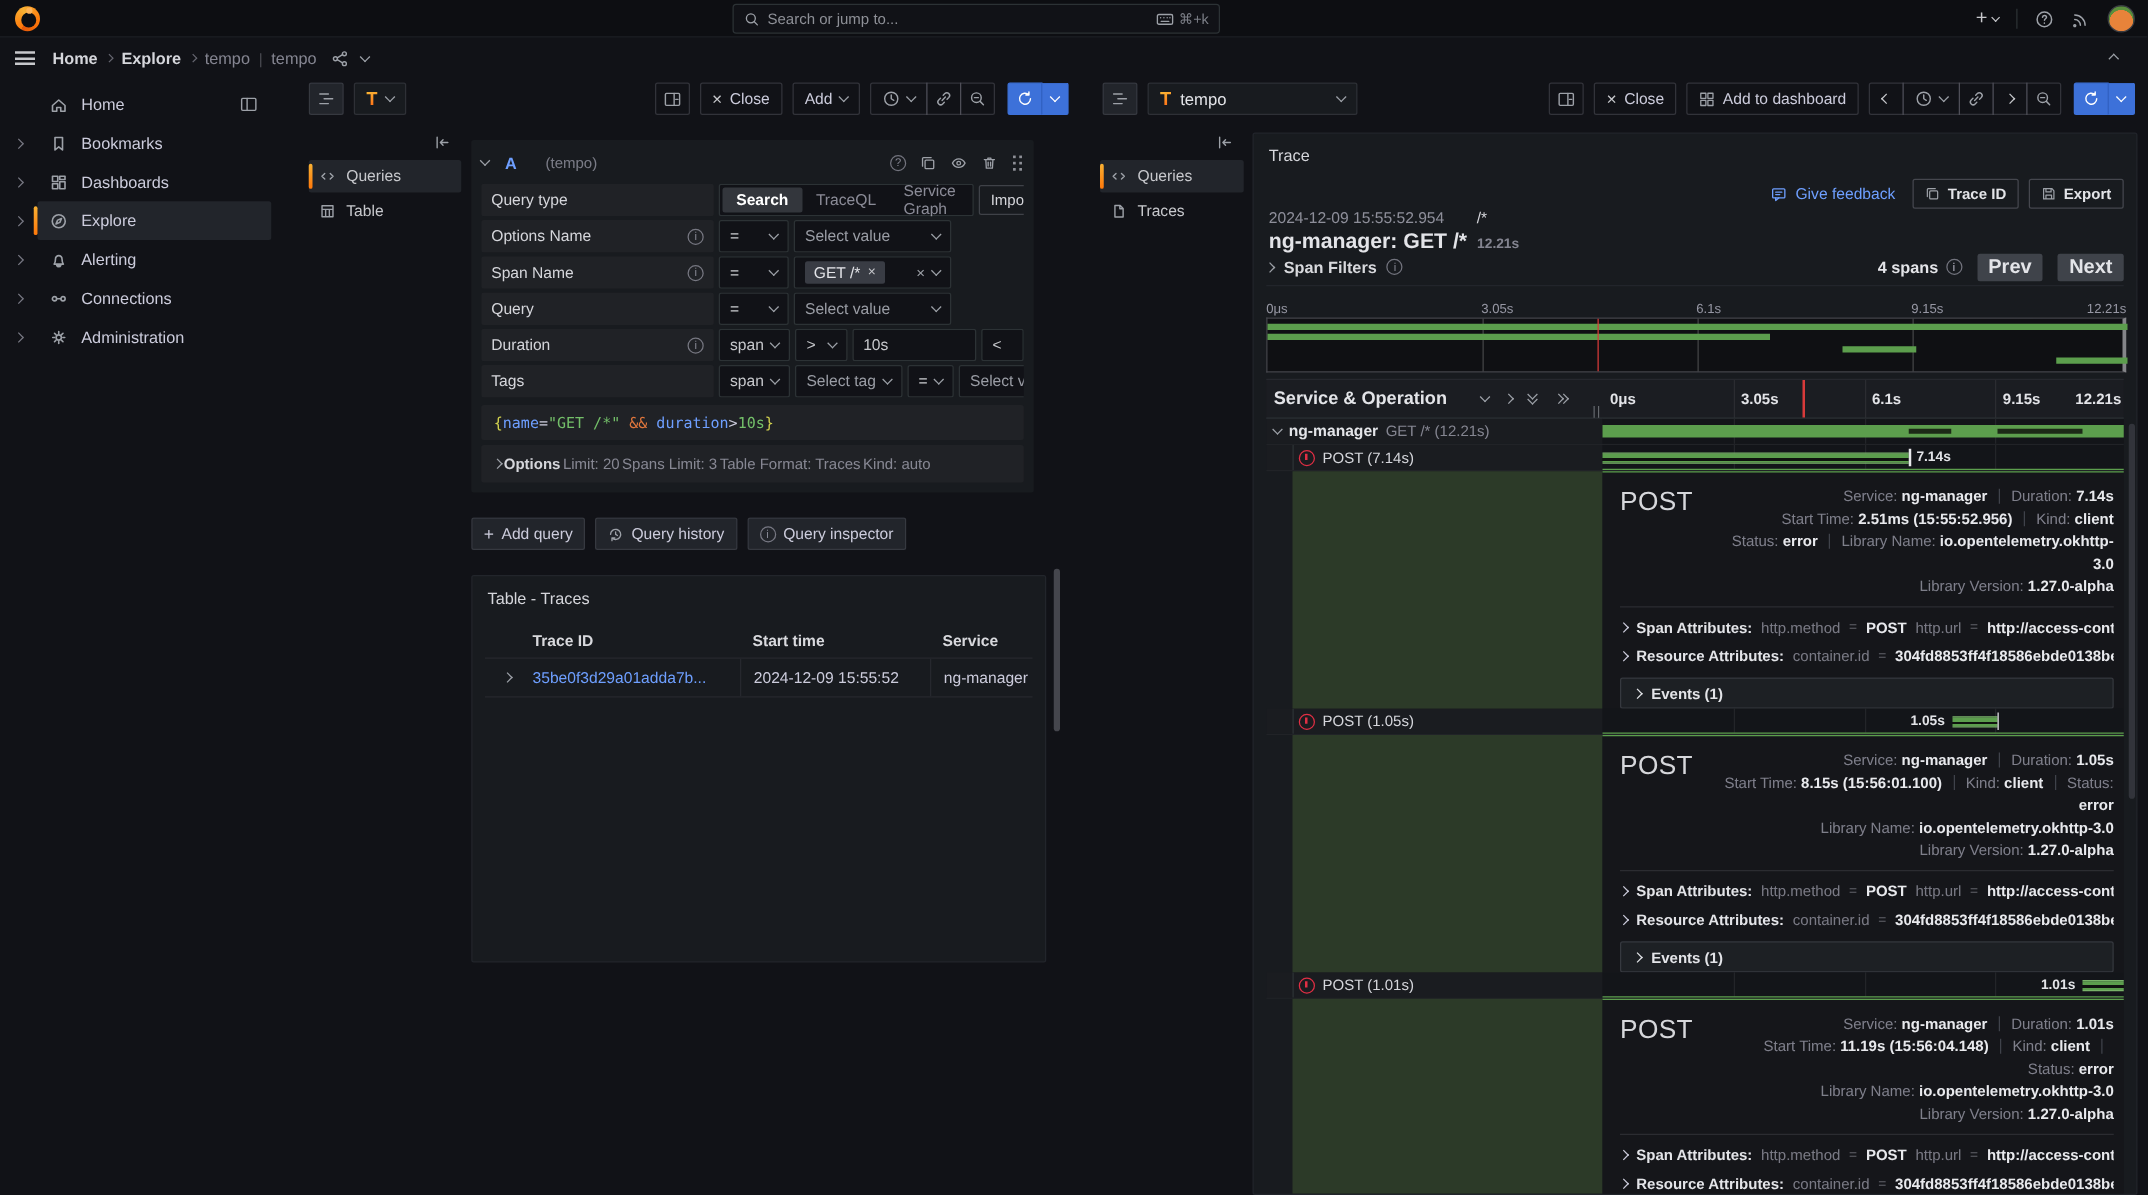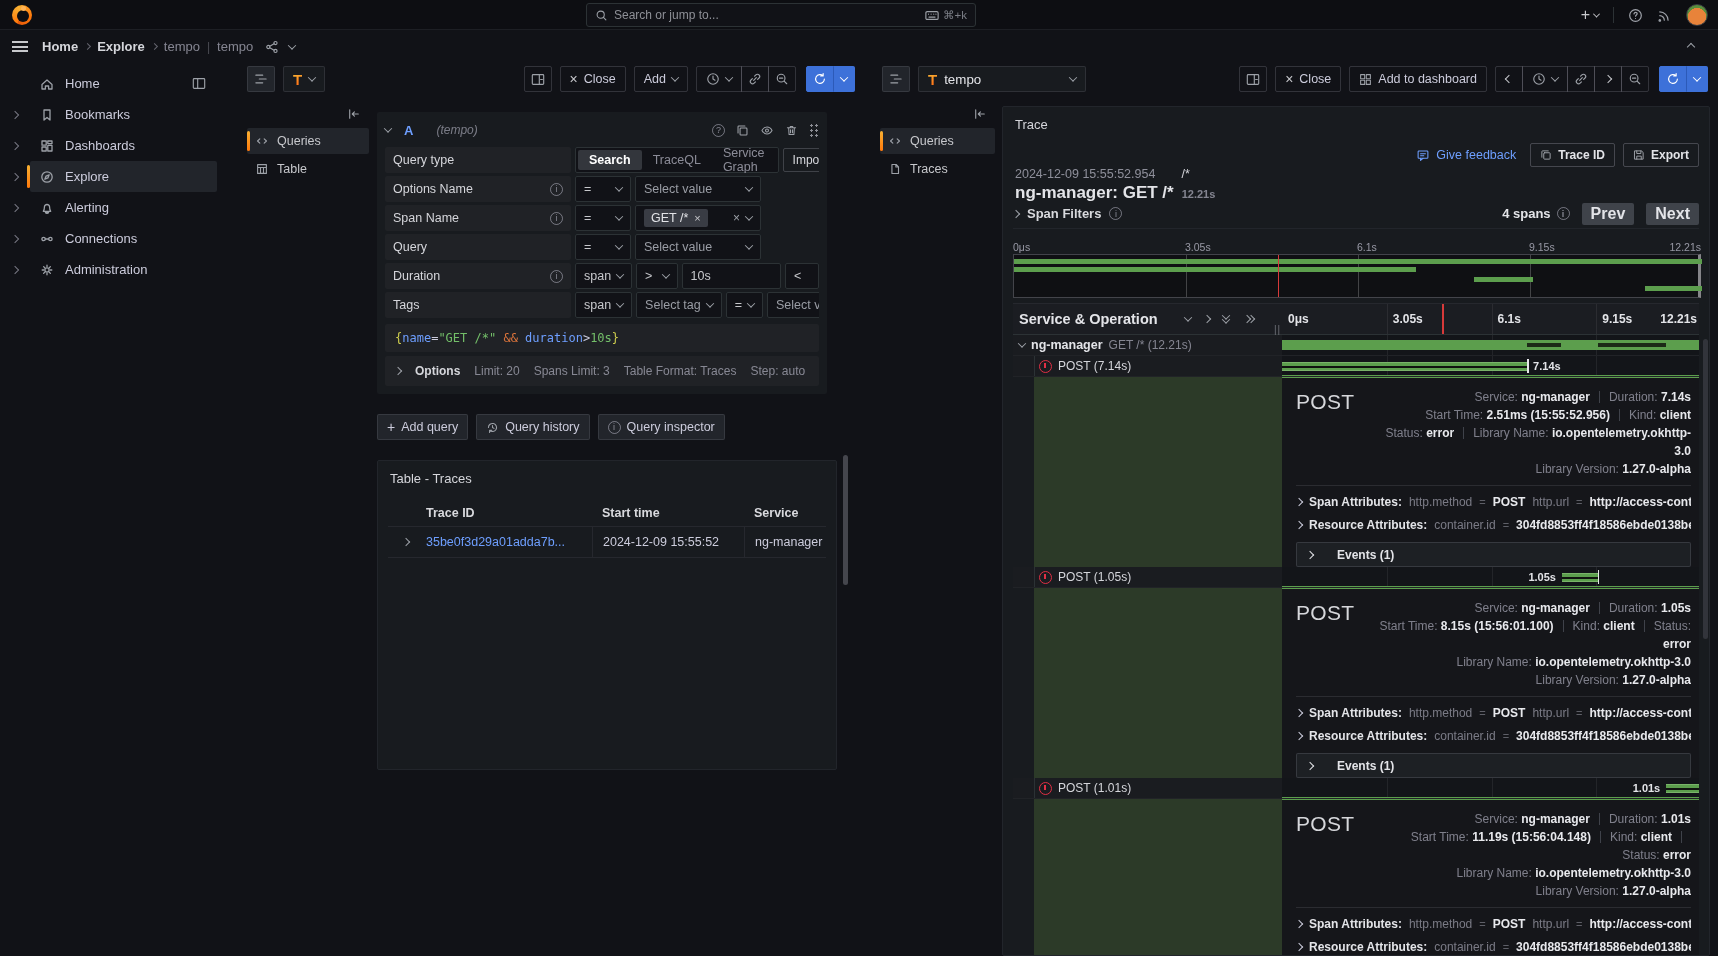--- a/index.html
+++ b/index.html
@@ -63,39 +63,39 @@
   .rail{position:absolute;top:44px;width:122px;}
   .rail-collapse{display:flex;justify-content:flex-end;padding:2px 8px 8px 0;color:#9da1a8;}
   .rail-item{display:flex;align-items:center;gap:8px;height:26px;padding:0 8px;margin-bottom:2px;border-radius:2px;position:relative;color:#c7c8cc;font-size:12.5px;}
   .rail-item .ic{width:14px;height:14px;}
   .rail-item.active{background:#22252b;}
   .rail-item.active::before{content:"";position:absolute;left:0;top:3px;bottom:3px;width:3px;border-radius:2px;background:linear-gradient(#f9b133,#ff780a);}
   
   #query-card{position:absolute;left:140px;top:50px;width:450px;background:#181b1f;border-radius:2px;padding:4px 8px 8px 8px;}
   .qhead{display:flex;align-items:center;gap:9px;height:28px;color:#9da1a8;}
   .qref{color:#6e9fff;font-weight:700;font-size:13px;margin-left:4px;}
-  .qds{font-style:italic;color:rgba(204,204,220,.55);margin-left:14px;}
+  .qds{color:rgba(204,204,220,.55);margin-left:14px;}
   .qhead-icons{margin-left:auto;display:flex;align-items:center;gap:11px;}
   .grip{width:10px;height:14px;background-image:radial-gradient(circle,#8e9097 1px,transparent 1.2px);background-size:5px 5px;}
   .qrow{display:flex;gap:4px;margin-top:3px;height:26px;overflow:hidden;}
   .qlabel{width:186px;flex:none;background:#202226;border-radius:2px;display:flex;align-items:center;padding:0 8px;color:#d5d6db;font-size:12.5px;}
   .qlabel .info{margin-left:auto;}
   .info{width:13px;height:13px;border:1px solid rgba(204,204,220,.5);border-radius:50%;color:rgba(204,204,220,.6);font-size:9px;display:inline-flex;align-items:center;justify-content:center;flex:none;font-style:normal;}
   .qsel{background:#111217;border:1px solid #2c3235;border-radius:2px;display:flex;align-items:center;gap:6px;padding:0 8px;color:#c7c8cc;font-size:12.5px;white-space:nowrap;}
   .qsel .cv{color:#9da1a8;}
   .ph{color:#9a9da5;}
   .chip{background:#393c44;border-radius:2px;height:18px;display:inline-flex;align-items:center;gap:6px;padding:0 7px;color:#e3e4e8;}
   .chip .x{font-size:11px;color:#c7c8cc;}
   .radio-group{display:flex;background:#111217;border:1px solid #2c3235;border-radius:2px;height:26px;padding:2px;}
   .radio{display:flex;align-items:center;padding:0 11px;color:rgba(204,204,220,.65);font-size:12.5px;border-radius:2px;}
   .radio.active{background:#33363c;color:#fff;font-weight:700;}
   .import-btn{margin-left:auto;height:24px;align-self:center;display:flex;align-items:center;padding:0 9px;border:1px solid rgba(204,204,220,.22);border-radius:2px;color:#d5d6db;font-size:12px;white-space:nowrap;}
   #code-row{margin-top:6px;background:#202226;border-radius:2px;height:28px;display:flex;align-items:center;padding:0 10px;font-family:"DejaVu Sans Mono",monospace;font-size:12px;white-space:pre;}
   .tk-y{color:#cfcf4e;} .tk-b{color:#6e9fff;} .tk-g{color:#73bf69;} .tk-o{color:#e0763c;} .tk-w{color:#ccccdc;}
-  #options-row{margin-top:4px;background:#202226;border-radius:2px;height:30px;display:flex;align-items:center;gap:14px;padding:0 10px;white-space:nowrap;overflow:hidden;}
+  #options-row{margin-top:4px;background:#202226;border-radius:2px;height:30px;display:flex;align-items:center;gap:2px;padding:0 10px;white-space:nowrap;overflow:hidden;}
   #options-row .opt{color:rgba(204,204,220,.6);font-size:12px;}
   #options-label{font-weight:700;color:#d5d6db;font-size:12px;}
   #qe-buttons{position:absolute;left:140px;top:352px;display:flex;gap:8px;}
   
   #table-panel{position:absolute;left:140px;top:398px;width:460px;height:310px;background:#181b1f;border:1px solid #22252b;border-radius:2px;}
   #table-panel .pt{padding:10px 12px 6px;font-size:13px;color:#d5d6db;}
   .ttable{margin:8px 10px 0;}
   .thead{display:flex;height:26px;align-items:center;font-weight:700;color:#d8d9dd;font-size:12.5px;}
   .trow{display:flex;height:32px;align-items:center;border-top:1px solid #26282e;border-bottom:1px solid #26282e;font-size:12.5px;}
   .c-exp{width:36px;flex:none;display:flex;justify-content:center;color:#9da1a8;}
@@ -155,21 +155,21 @@
   .kvs{margin-left:80px;text-align:right;line-height:18px;margin-top:4px;}
   .kl{color:rgba(204,204,220,.58);font-size:12px;}
   .kv{color:#e8e9ed;font-weight:700;font-size:12px;}
   .kdiv{display:inline-block;width:1px;height:12px;background:#3f424a;margin:0 9px;vertical-align:-2px;}
   .d-hr{border:none;border-top:1px solid rgba(204,204,220,.12);margin:7px 0 0;}
   .attr-line{display:flex;align-items:center;gap:7px;margin-top:9px;white-space:nowrap;overflow:hidden;font-size:12px;}
   .attr-name{font-weight:700;color:#e3e4e8;}
   .attr-k{color:rgba(204,204,220,.55);}
   .attr-eq{color:rgba(204,204,220,.4);font-size:11px;}
   .attr-v{color:#e8e9ed;font-weight:700;}
-  .events-box{margin-top:10px;height:25px;border:1px solid rgba(204,204,220,.15);background:#1d2024;border-radius:2px;display:flex;align-items:center;gap:24px;padding:0 10px;font-weight:700;font-size:12px;color:#e3e4e8;}
+  .events-box{margin-top:10px;height:25px;border:1px solid rgba(204,204,220,.15);background:#1d2024;border-radius:2px;display:flex;align-items:center;gap:8px;padding:0 10px;font-weight:700;font-size:12px;color:#e3e4e8;}
   .mini{font-size:11px;}
 </style>
 </head>
 <body>
 
 <div id="topnav">
   <div class="glogo"></div>
   <div id="search-box">
     <span class="ic">
       <svg width="13" height="13" viewBox="0 0 16 16">
@@ -558,21 +558,21 @@
     </div>
 
     <div id="code-row"><span class="tk-y">{</span><span class="tk-b">name</span><span class="tk-w">=</span><span class="tk-g">"GET /*"</span><span class="tk-w"> </span><span class="tk-o">&amp;&amp;</span><span class="tk-w"> </span><span class="tk-b">duration</span><span class="tk-w">&gt;</span><span class="tk-g">10s</span><span class="tk-y">}</span></div>
 
     <div id="options-row">
       <span class="cv r" style="color:#9da1a8"></span>
       <span id="options-label">Options</span>
     <span class="opt">Limit: 20</span>
         <span class="opt">Spans Limit: 3</span>
         <span class="opt">Table Format: Traces</span>
-        <span class="opt">Step: auto</span>
+        <span class="opt">Kind: auto</span>
       </div>
   </div>
 
   <div id="qe-buttons">
     <button class="btn">
       <span style="font-size:14px;line-height:1">+</span>
         <span>Add query</span>
     </button>
     <button class="btn">
       <span class="ic">

